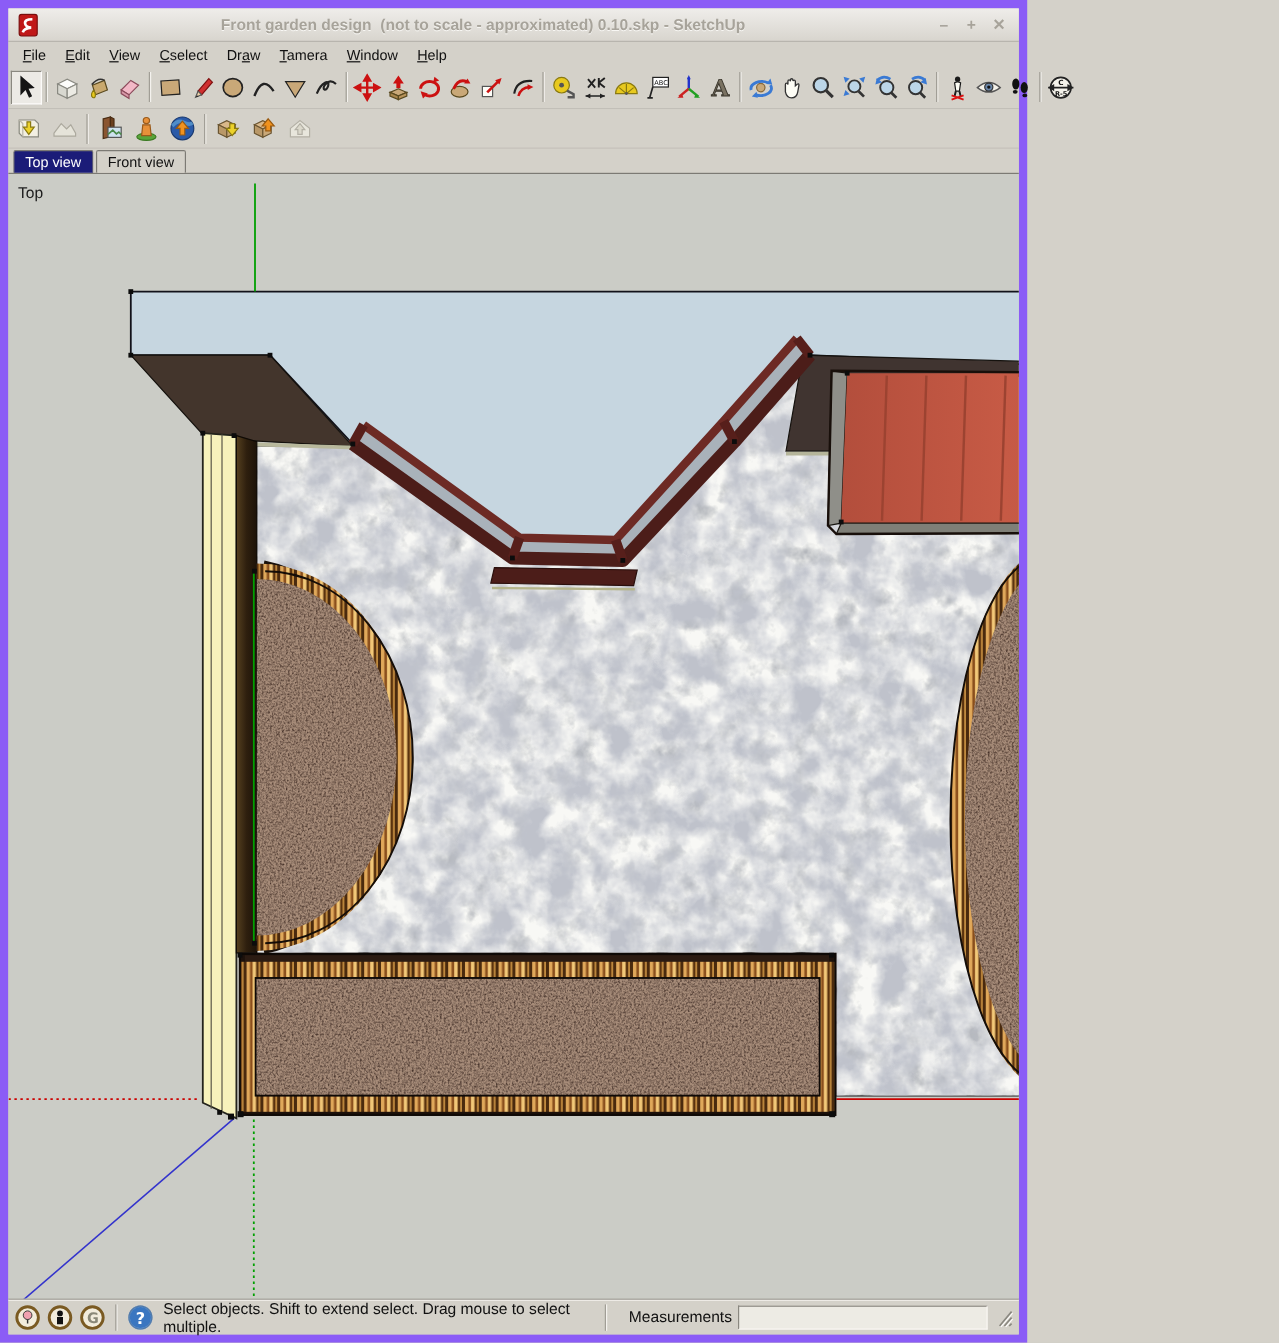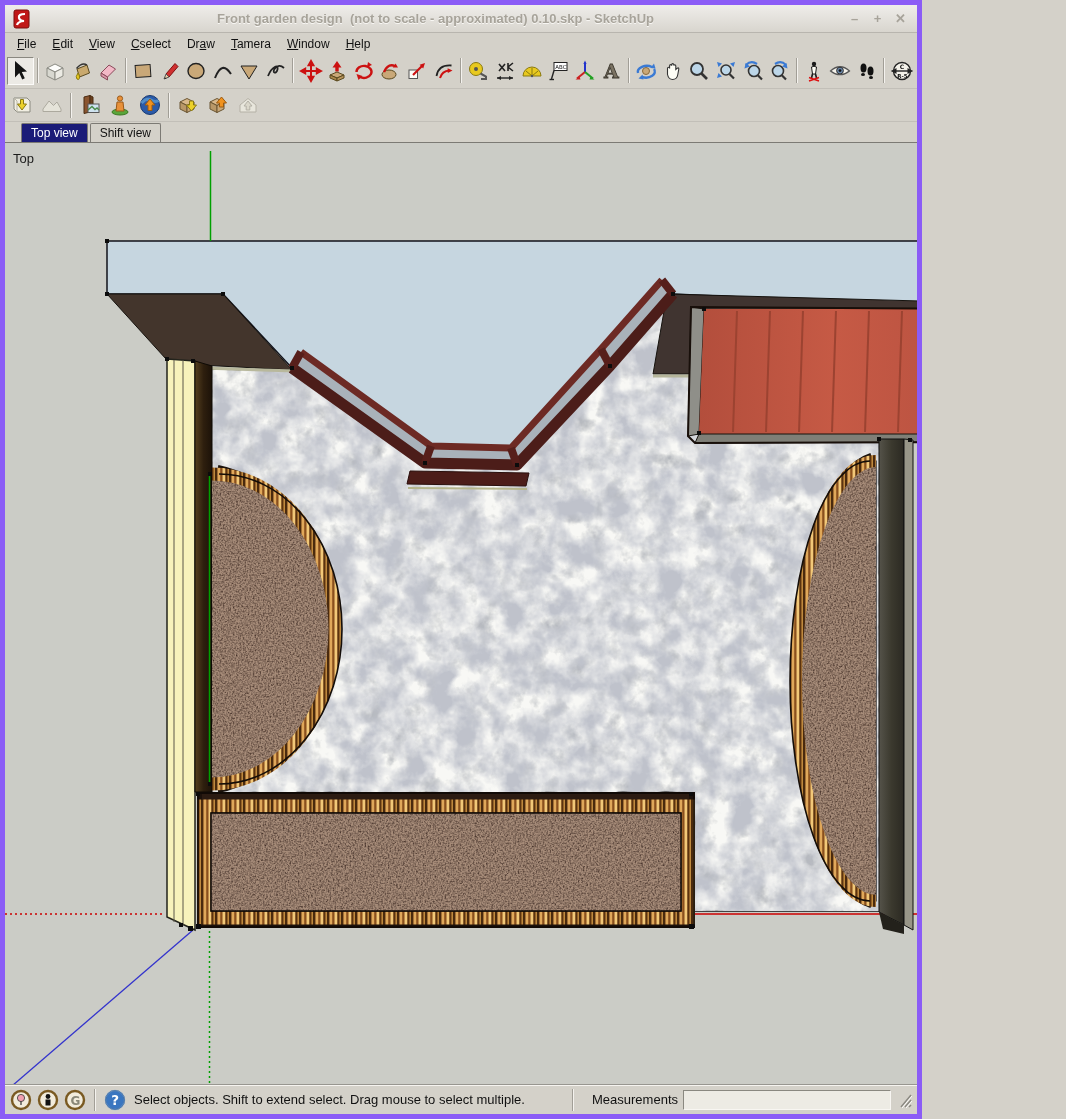--- a/index.html
+++ b/index.html
@@ -1,37 +1,37 @@
 <!DOCTYPE html>
 <html><head>
 <meta charset="utf-8">
 <style>
   html,body{margin:0;padding:0;}
   body{width:1066px;height:1119px;overflow:hidden;font-family:"Liberation Sans",sans-serif;background:#d4d1c9;}
-  .window{width:922px;height:1119px;box-sizing:border-box;display:flex;flex-direction:column;border:5px solid #8b5cf6;background:#d4d1c9;}
+  .window{width:856px;height:1119px;box-sizing:border-box;display:flex;flex-direction:column;border:7px solid #8b5cf6;background:#d4d1c9;}
   
   .titlebar{height:27px;flex:0 0 27px;display:flex;align-items:center;padding:0 8px;background:linear-gradient(#efedea,#d8d5ce);border-bottom:1px solid #b8b5ae;}
   .title{flex:1;text-align:center;font-size:13px;font-weight:bold;color:#a7a39a;text-shadow:0 1px 0 #f8f7f4;white-space:pre;}
   .winbtn{width:17px;text-align:center;color:#a7a39a;font-size:13px;font-weight:bold;margin-left:6px;cursor:default;}
   .logo{width:18px;height:20px;}
   
   .menubar{height:20px;flex:0 0 20px;display:flex;align-items:flex-end;padding-left:4px;font-size:12px;color:#111;background:#d4d1c9;}
   .menu-item{padding:2px 8px;}
   .menu-item u{text-decoration:underline;}
   
   .toolbar{display:flex;align-items:center;padding:1px 2px;background:#d4d1c9;border-bottom:1px solid #c2bfb8;}
   .toolbar.row1{height:33px;flex:0 0 33px;}
   .toolbar.row2{height:30px;flex:0 0 30px;}
   .tb{width:30px;height:28px;display:flex;align-items:center;justify-content:center;background:transparent;border:1px solid transparent;padding:0;}
   .tb.pressed{background:#eceae5;border-color:#8a8880 #fcfbf9 #fcfbf9 #8a8880;}
   .tb svg{width:24px;height:24px;display:block;}
   .tb.dis svg{opacity:.95;}
   .sep{width:0;height:25px;border-left:1px solid #a19e96;border-right:1px solid #f4f2ee;margin:0 3px;}
   
-  .tabbar{height:20px;flex:0 0 20px;display:flex;align-items:flex-end;padding-left:16px;background:#d4d1c9;border-bottom:1px solid #7c7a74;}
+  .tabbar{height:20px;flex:0 0 20px;display:flex;align-items:flex-end;padding-left:4px;background:#d4d1c9;border-bottom:1px solid #7c7a74;}
   .tab{font-size:12px;padding:2px 9px 2px 9px;border:1px solid #7c7a74;border-bottom:none;border-radius:2px 2px 0 0;background:#d4d1c9;color:#111;margin-right:2px;}
   .tab.active{background:#1b1c78;color:#fff;}
   
   .viewport{position:relative;flex:1;background:#cbccc6;overflow:hidden;}
   .view-label{position:absolute;top:8px;left:8px;font-size:13px;color:#1c1c1c;z-index:3;}
   .scene{position:absolute;left:0;top:0;}
   
   .statusbar{height:29px;flex:0 0 29px;display:flex;align-items:center;gap:5px;padding:0 5px;background:#d4d1c9;border-top:1px solid #989690;box-shadow:inset 0 1px 0 #f6f4f0;}
   .sicon{width:22px;height:22px;display:block;}
   .status-msg{font-size:13px;color:#111;flex:1;margin-left:3px;}
@@ -364,21 +364,21 @@
     <button class="tb dis">
         <svg viewBox="0 0 24 24">
           <path d="M4 12 L12 5.5 L20 12 L20 19 L4 19 Z" fill="#eae8de" stroke="#b2afa4"></path>
           <path d="M12 8 L16 13 L13.8 13 L13.8 17 L10.2 17 L10.2 13 L8 13 Z" fill="#dcd9cc" stroke="#b2afa4"></path>
         </svg>
       </button>
   </div>
 
   <div class="tabbar">
     <span class="tab active">Top view</span>
-    <span class="tab">Shift view</span>
+    <span class="tab">Front view</span>
   </div>
 
   <div class="viewport">
     <div class="view-label">Top</div>
     <svg class="scene" width="1066" height="960" viewBox="0 0 1066 960">
       <defs>
         <pattern id="logs" width="14" height="14" patternUnits="userSpaceOnUse">
           <rect width="14" height="14" fill="#7a4316"></rect>
           <rect x="0" width="2.5" height="14" fill="#4a2a0e"></rect>
           <rect x="2.5" width="3" height="14" fill="#e0a85a"></rect>

